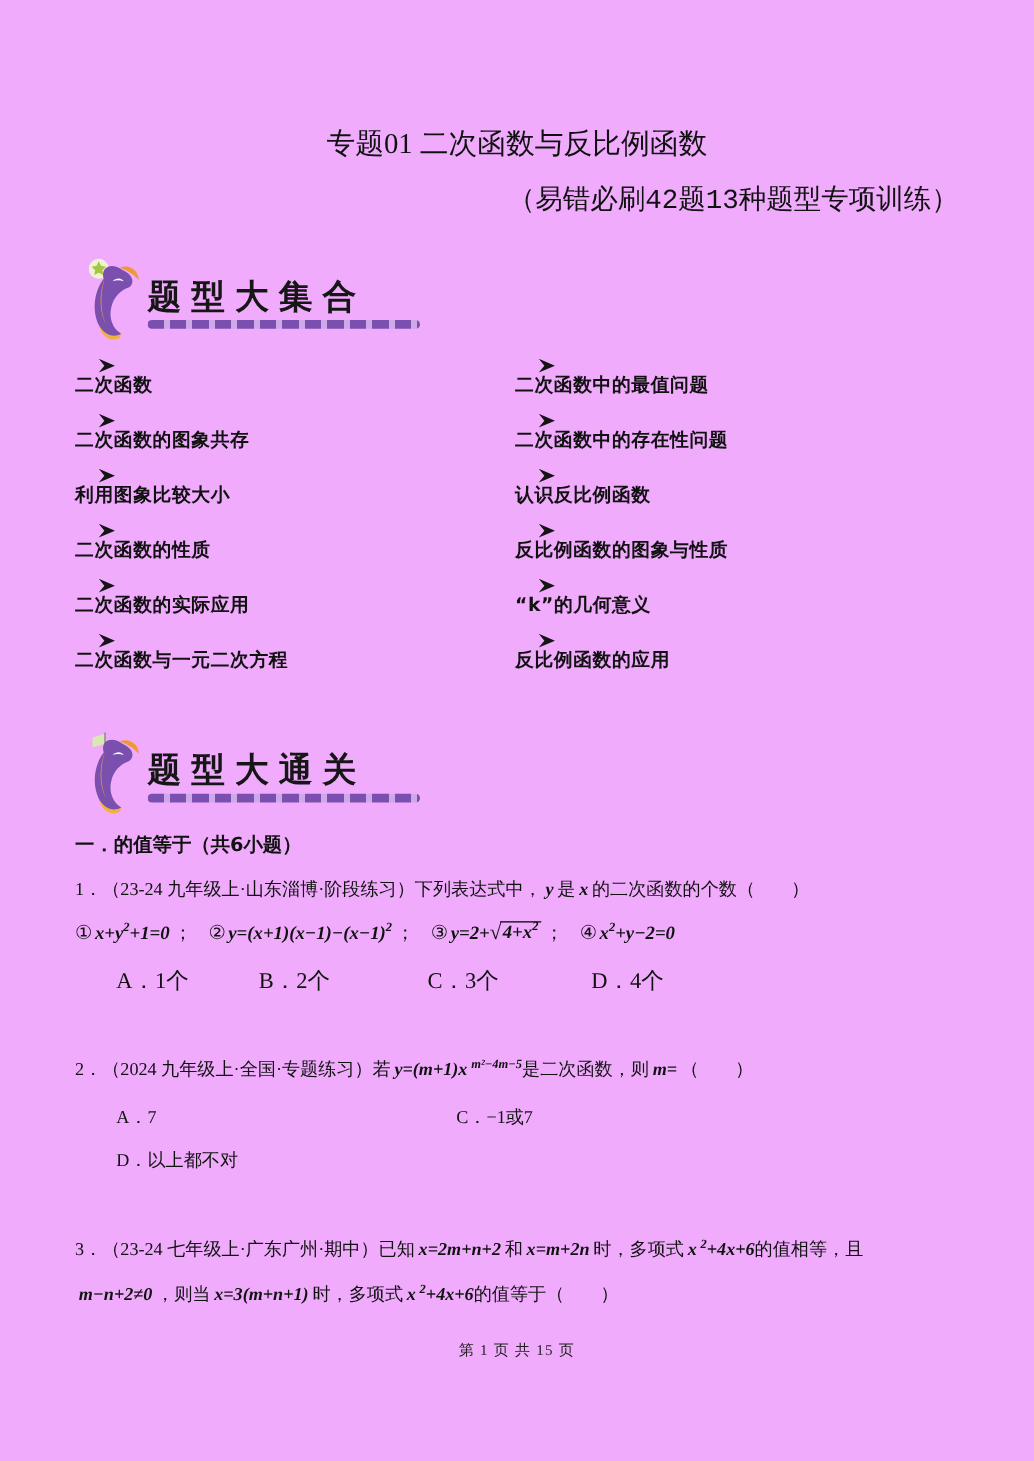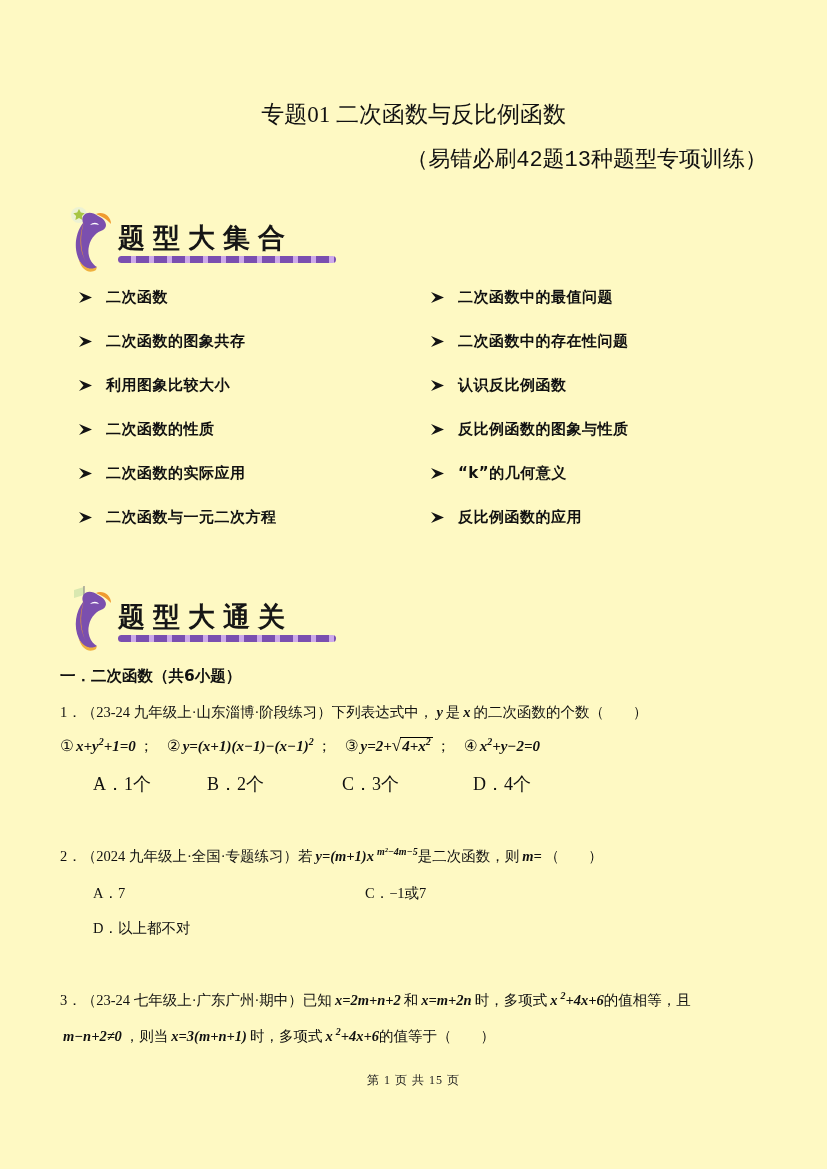--- a/index.html
+++ b/index.html
@@ -1,35 +1,35 @@
 <!DOCTYPE html>
 <html><head>
 <meta charset="utf-8">
 <style>
   * { margin:0; padding:0; box-sizing:border-box; }
   html,body { background:#ffffff; }
   body { width:827px; height:1169px; font-family:"Liberation Serif","DejaVu Serif",serif; color:#111; }
-  .page { position:relative; width:827px; height:1169px; padding:0 60px; overflow:hidden; background:#fef9c3; }
+  .page { position:relative; width:827px; height:1169px; padding:0 60px; overflow:hidden; background:#f0abfc; }
 
   .title { padding-top:98px; text-align:center; font-size:23px; font-weight:500; line-height:34px; }
   .subtitle { margin-top:13px; text-align:right; font-size:22px; font-weight:500; line-height:32px;font-family:Liberation Mono, monospace; }
 
   .banner { display:flex; align-items:flex-end; margin-top:20px; height:72px; }
   .banner.second { margin-top:26px; }
   .mascot { width:62px; height:72px; flex:none; margin-bottom:-8px; }
   .banner-text-wrap { display:flex; flex-direction:column; margin-left:-4px; padding-bottom:6px; }
   .banner-title { font-family:"DejaVu Sans","Liberation Sans",sans-serif; font-size:27px; font-weight:900; letter-spacing:8px; color:#161616; line-height:30px; }
   .banner-underline { height:7px; width:218px; margin-top:3px; border-radius:4px;
       background:repeating-linear-gradient(90deg,#7a4fb0 0 13px,#cda9ea 13px 18px); }
 
   .topics { display:flex; margin-top:17px; }
   .topics ul { list-style:none; }
   .topics .col-left { width:352px; }
   .topics .col-right { flex:1; }
-  .topics li { display:flex; align-items:center; height:22px; margin-bottom:22px; }
+  .topics li { display:flex; align-items:flex-start; height:22px; margin-bottom:22px;flex-direction:column; }
   .bullet { width:15px; height:13px; margin:0 13px 0 18px; flex:none; }
   .topic-label { font-family:"DejaVu Sans","Liberation Sans",sans-serif; font-size:15px; font-weight:700; letter-spacing:0.5px; }
 
   .heading { margin-top:18px; font-size:15.5px; font-weight:700; font-family:"DejaVu Sans","Liberation Sans",sans-serif; }
 
   .stem { margin-top:13px; font-size:14.5px; line-height:25px; }
   .mt { font-family:"Liberation Serif","DejaVu Serif",serif; font-weight:700; font-style:italic; }
   .vsp { margin:0 3px; }
   sup.mt, sup.mtx { font-size:10px; line-height:0; }
   .formula { margin-top:12px; font-size:15px; }
@@ -163,21 +163,21 @@
       <path d="M36 9 C 43 6, 51 11, 51 19 C 46 13, 40 11, 36 9 Z" fill="#f09a2e"></path>
       <path d="M30 20 C 33 17, 37 17, 39 20 C 36 19, 33 19, 30 20 Z" fill="#ffffff"></path>
       <path d="M19 55 C 23 62, 30 66, 37 62 L 36 65 C 30 69, 22 66, 19 55 Z" fill="#f0b13e"></path>
     </svg>
     <div class="banner-text-wrap">
       <div class="banner-title">题型大通关</div>
       <div class="banner-underline"></div>
     </div>
   </div>
 
-  <div class="heading">一．二次函数（共6小题）</div>
+  <div class="heading">一．的值等于（共6小题）</div>
 
   <div>
     <p class="stem"><span>1．（23-24 九年级上·山东淄博·阶段练习）下列表达式中，</span><span class="mt vsp">y</span><span>是</span><span class="mt vsp">x</span><span>的二次函数的个数（　　）</span></p>
     <p class="formula"><span class="circ">①</span><span class="mt">x+y</span><sup class="mt">2</sup><span class="mt">+1=0</span><span class="sep">；</span><span class="circ">②</span><span class="mt">y=(x+1)(x−1)−(x−1)</span><sup class="mt">2</sup><span class="sep">；</span><span class="circ">③</span><span class="mt">y=2+</span><span class="sqrt">
           <span class="radsign">√</span>
           <span class="radicand"><span class="mt">4+x</span><sup class="mt">2</sup></span>
         </span><span class="sep">；</span><span class="circ">④</span><span class="mt">x</span><sup class="mt">2</sup><span class="mt">+y−2=0</span></p>
     <div class="opts4">
       <span class="opt">A．1个</span>
       <span class="opt">B．2个</span>

